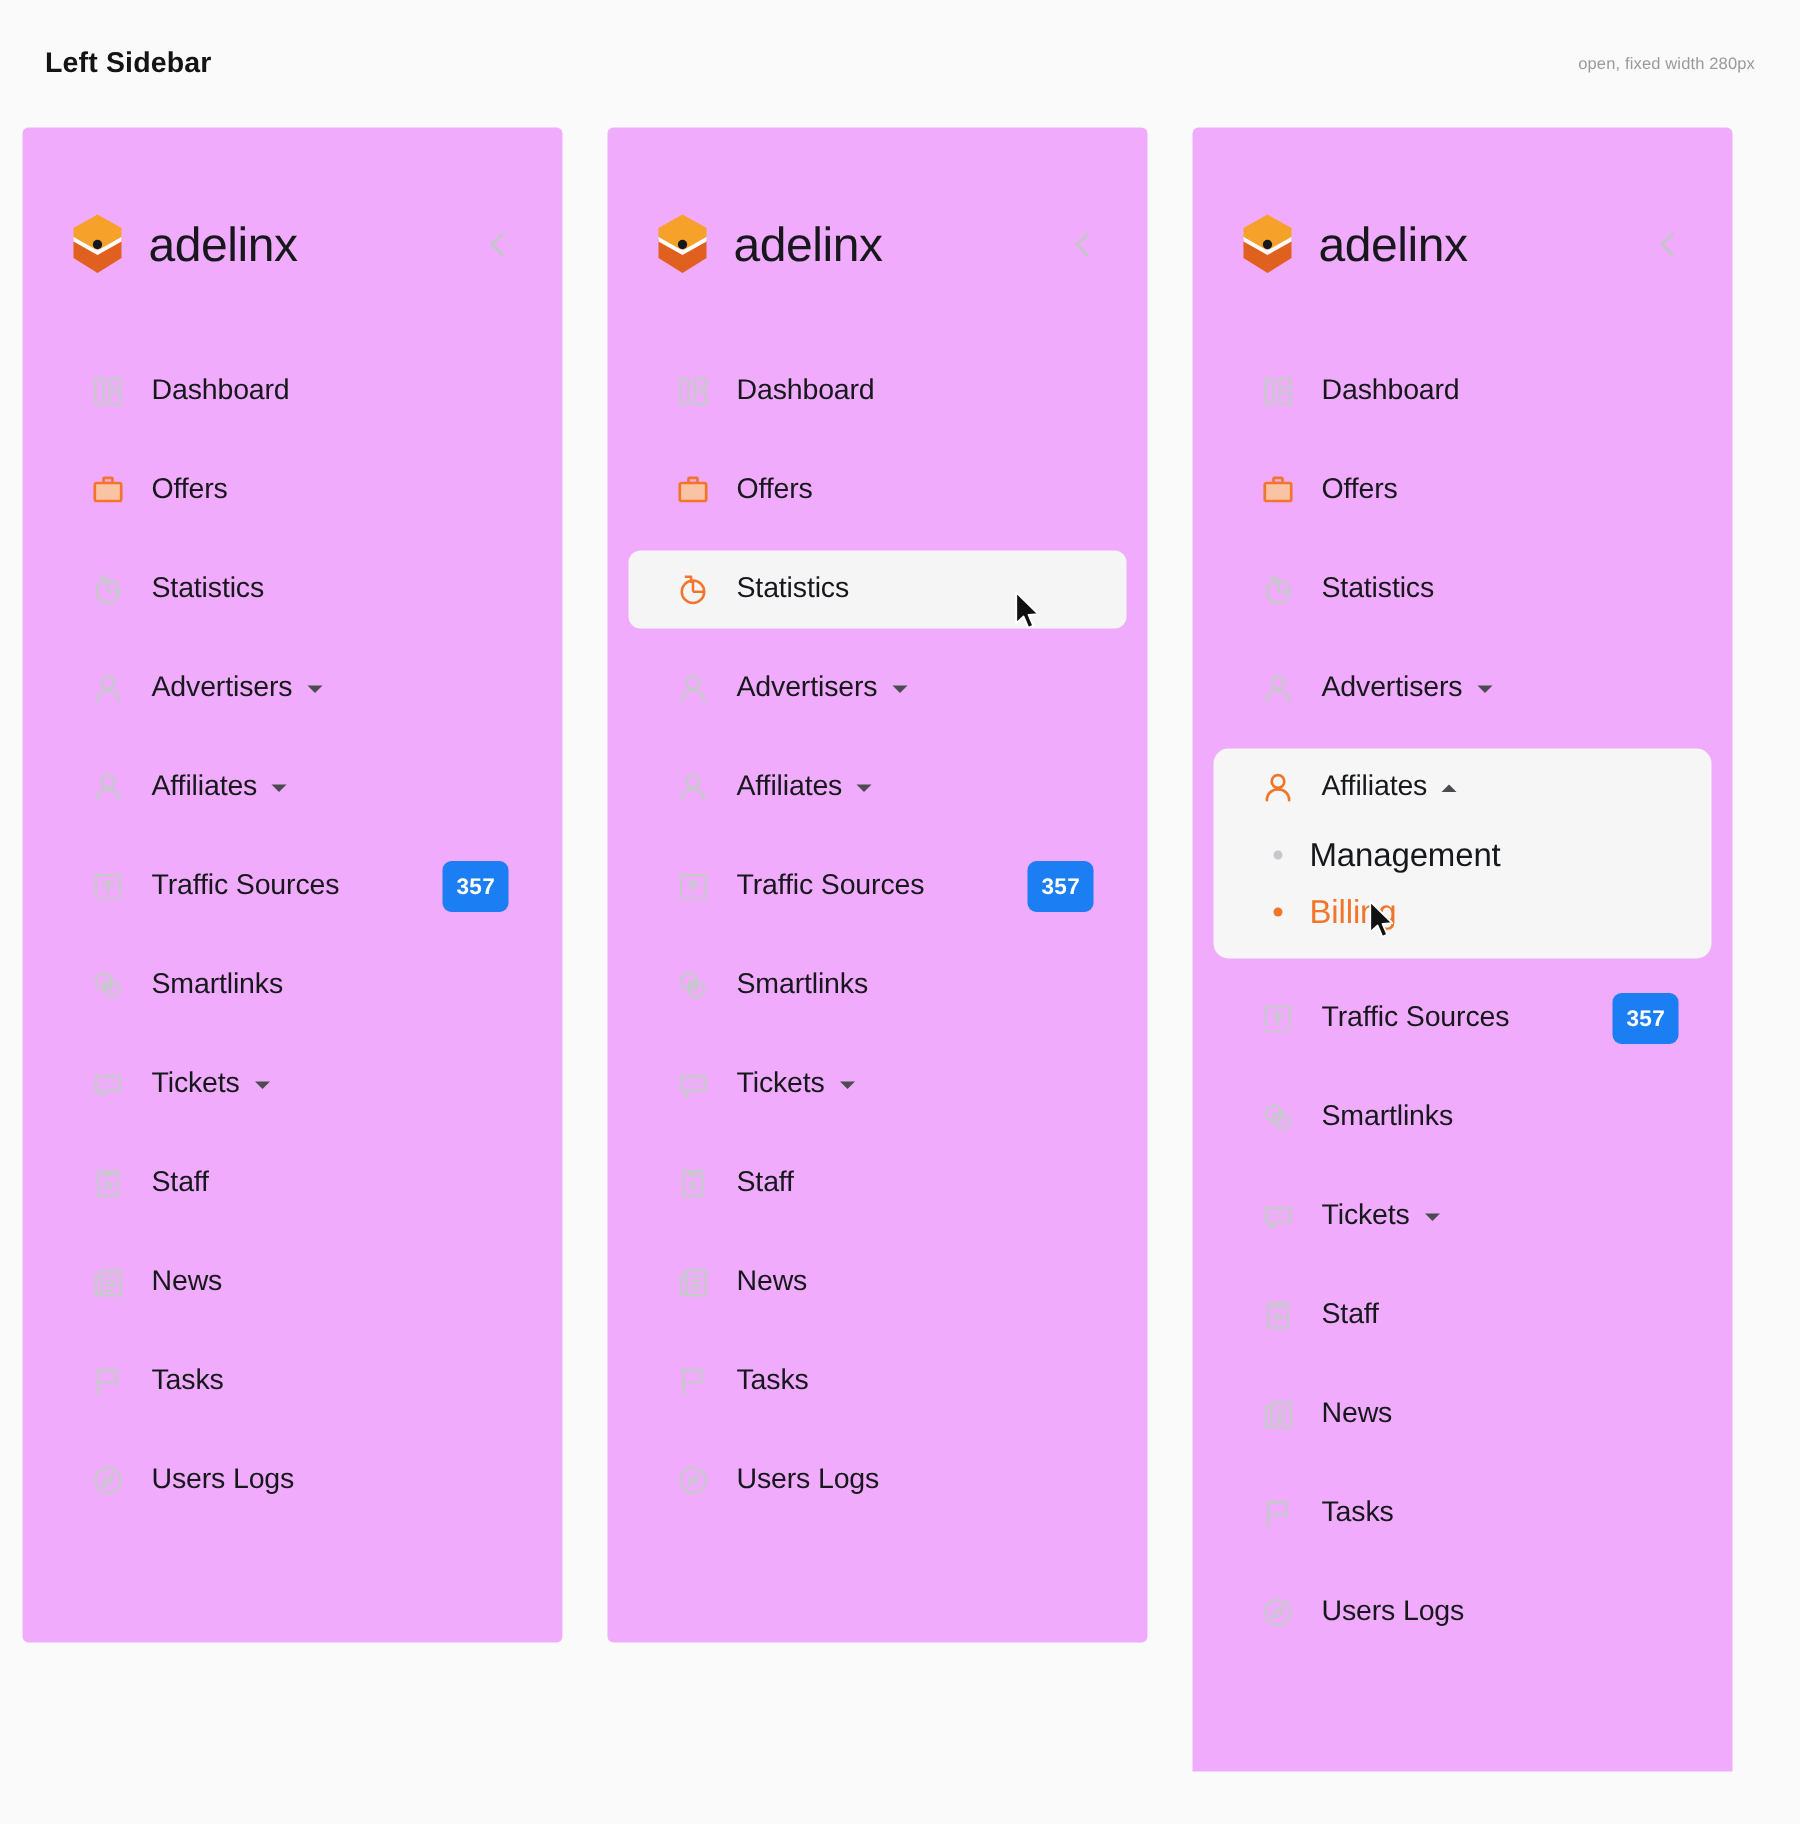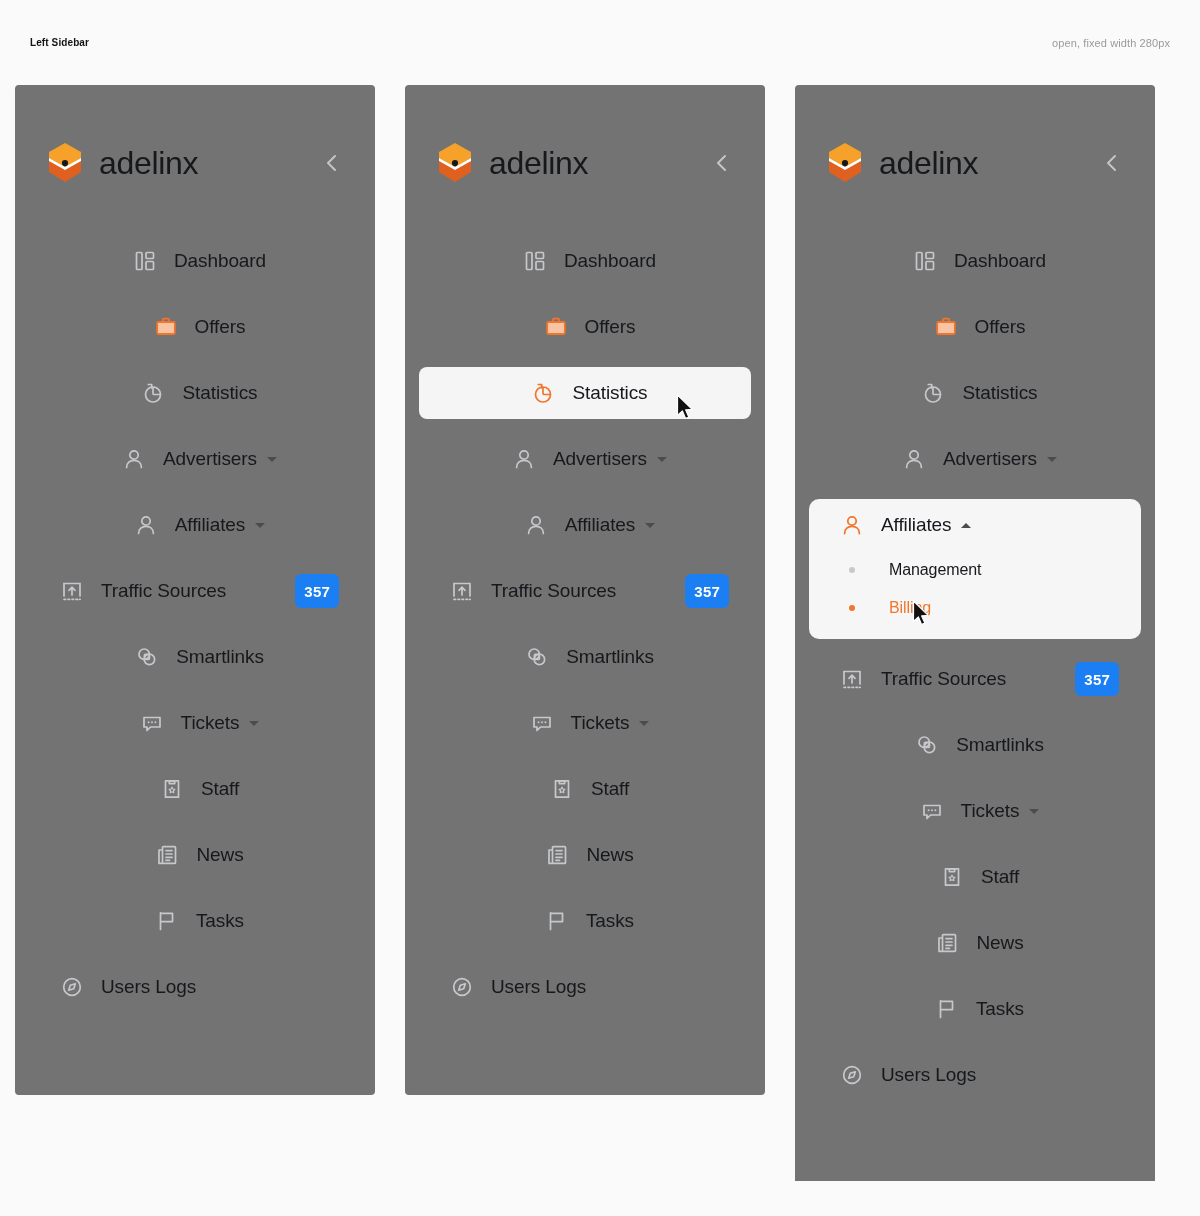--- a/index.html
+++ b/index.html
@@ -24,21 +24,21 @@
     top: 0; left: 0;
     width: 1200px;
     height: 85px;
     display: flex;
     align-items: center;
     justify-content: space-between;
     padding: 0 30px;
     background: #fafafa;
   }
   .caption-title {
-    font-size: 10px;
+    font-size: 19px;
     font-weight: 700;
     color: #141414;
     letter-spacing: 0.1px;
   }
   .caption-note {
     font-size: 11px;
     font-weight: 400;
     color: #9a9a9e;
     letter-spacing: 0.1px;
   }
@@ -52,21 +52,21 @@
     display: flex;
   }
   .panel-slot {
     width: 390px;
     position: relative;
     display: flex;
     justify-content: center;
   }
   .panel {
     width: 360px;
-    background: #737373;
+    background: #f0abfc;
     border-radius: 4px;
     padding-top: 36px;
     position: relative;
   }
   .panel.tall  { height: 1010px; }
   .panel.tallest { height: 1096px; border-radius: 4px 4px 0 0; }
 
   
   .brand-row {
     height: 84px;
@@ -102,21 +102,21 @@
   .nav-item {
     position: relative;
     height: 52px;
     display: flex;
     align-items: center;
     padding: 0 22px 0 30px;
     margin: 0 14px;
     border-radius: 8px;
     cursor: pointer;
   }
-  .nav-item.spacing { margin-bottom: 14px; justify-content: center; }
+  .nav-item.spacing { margin-bottom: 14px; }
   .nav-item .ic {
     width: 26px; height: 26px;
     flex: 0 0 auto;
     display: flex; align-items: center; justify-content: center;
     color: #c6c8cc;
   }
   .nav-item .lbl {
     margin-left: 16px;
     font-size: 19px;
     color: #16181c;
@@ -179,22 +179,22 @@
     align-items: center;
   }
   .sub-dot i {
     display: block;
     width: 6px; height: 6px;
     border-radius: 50%;
     background: #c6c8cc;
   }
   .sub-item.current .sub-dot i { background: #f1762c; }
   .sub-lbl {
-    margin-left: 24px;
-    font-size: 16px;
+    margin-left: 8px;
+    font-size: 22px;
     color: #16181c;
     letter-spacing: -0.1px;
   }
   .sub-item.current .sub-lbl { color: #f1762c; }
 
   
   .cursor {
     position: absolute;
     width: 20px; height: 28px;
     pointer-events: none;

